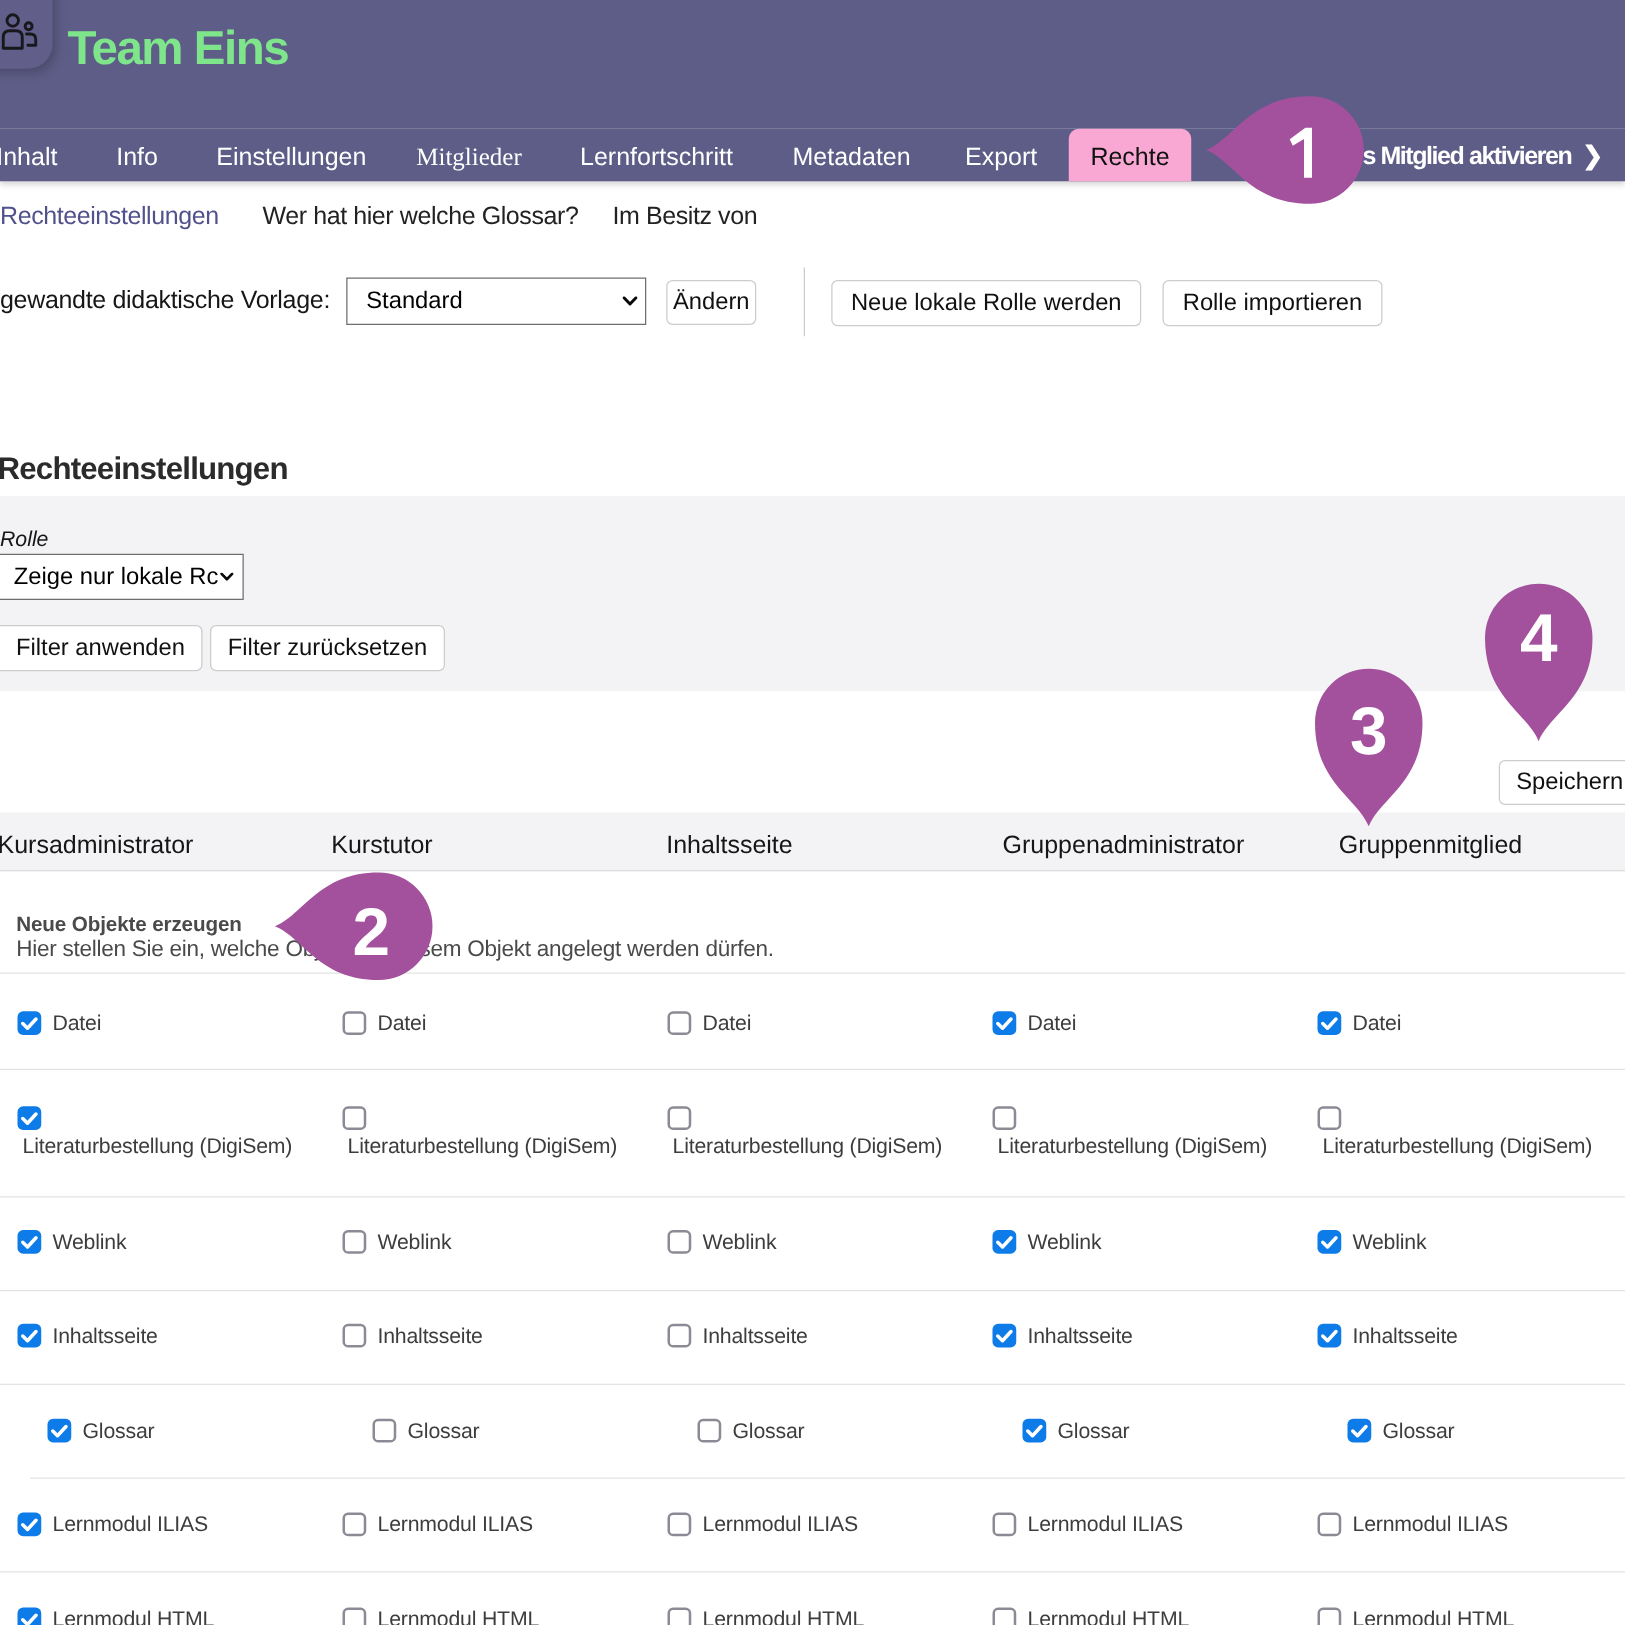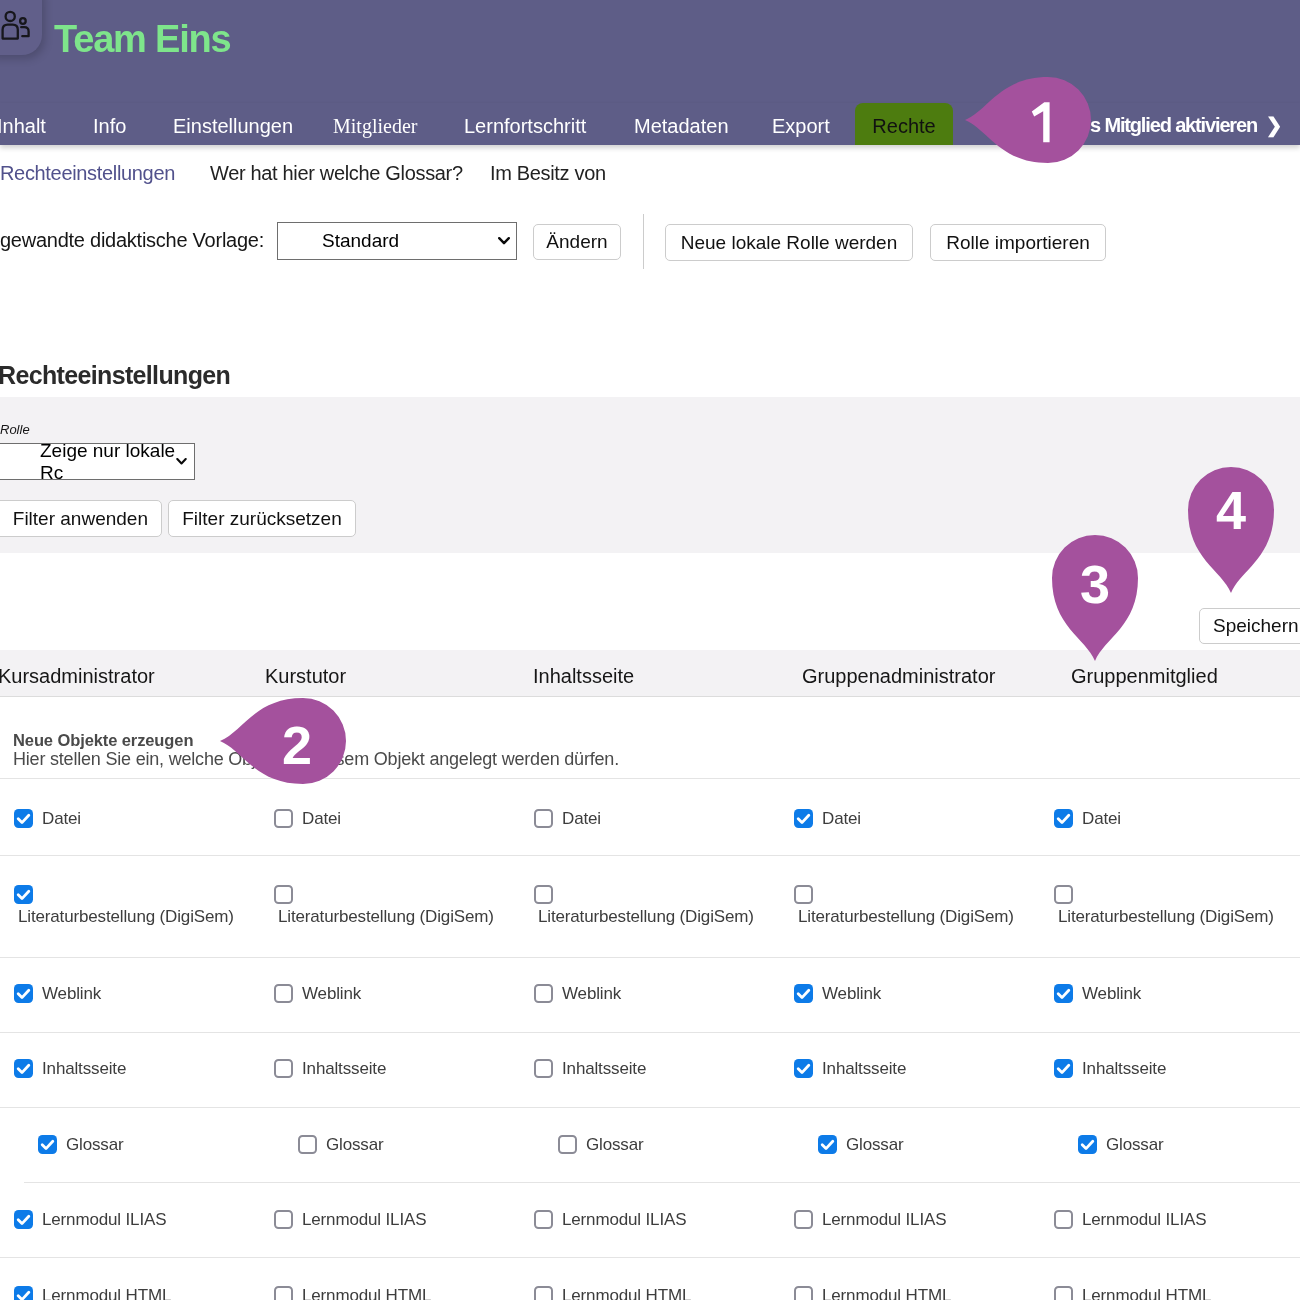--- a/index.html
+++ b/index.html
@@ -8,38 +8,38 @@
   .abs { position:absolute; }
 
   
   .hdr { left:0; top:0; width:1300px; height:103px; background:#5e5d87; }
   .logo-tile { left:-26px; top:-22px; width:68px; height:77px; background:#615f8a; border-radius:20px; box-shadow:3px 4px 8px rgba(0,0,0,0.18); }
   .title { left:54px; top:18px; font-size:38px; font-weight:700; color:#7ee58b; letter-spacing:-1.2px; }
 
   
   .nav { left:0; top:103px; width:1300px; height:42px; background:#5e5d87; box-shadow:0 3px 5px rgba(0,0,0,0.18); }
   .tab { position:absolute; top:103px; height:42px; line-height:46px; color:#fff; font-size:20px; font-weight:500; }
-  .tab-active { position:absolute; left:855px; top:103px; width:98px; height:42px; background:#4d7c0f; border-radius:8px 8px 0 0; text-align:center; line-height:46px; color:#111; font-size:20px; font-weight:500; }
+  .tab-active { position:absolute; left:855px; top:103px; width:98px; height:42px; background:#f9a8d4; border-radius:8px 8px 0 0; text-align:center; line-height:46px; color:#111; font-size:20px; font-weight:500; }
   .nav-right { position:absolute; top:103px; white-space:nowrap; height:42px; line-height:45px; color:#fff; font-size:20px; font-weight:700; letter-spacing:-1.15px; left:1090px; }
 
   
   .subtab { top:148px; height:50px; font-size:20px; line-height:50px; color:#222; letter-spacing:-0.33px; }
   .subtab.active { color:#51518c; }
 
   
   .tb-label { top:229px; font-size:20px; color:#161616; letter-spacing:-0.25px; }
-  .sel { border:1.5px solid #6e6e6e; background:#fff; display:flex; align-items:center;padding-left:29px; }
+  .sel { border:1.5px solid #6e6e6e; background:#fff; display:flex; align-items:center; }
   .btn { border:1px solid #ccc; border-radius:5px; background:#fff; color:#111; font-size:19px; display:flex; align-items:center; justify-content:center; }
   .vsep { width:1px; background:#ccc; }
 
   h1.main { left:-2px; top:361px; font-size:25px; font-weight:700; color:#2b2b2b; position:absolute; letter-spacing:-0.65px; }
 
   
   .fpanel { left:0; top:397px; width:1300px; height:156px; background:#f3f2f4; }
-  .rolle { left:0px; top:422px; font-size:13px; font-style:italic; color:#161616; }
+  .rolle { left:0px; top:422px; font-size:17px; font-style:italic; color:#161616; }
 
   
   .thead { left:0; top:650px; width:1300px; height:47px; background:#f3f2f4; border-bottom:1px solid #dcdcdc; }
   .th { position:absolute; height:47px; line-height:47px; font-size:20px; color:#161616; }
 
   .sect-border { border-bottom:1px solid #e4e4e4; }
 
   .cbrow { position:absolute; left:0; width:1300px; }
   .cb { position:absolute; width:19px; height:19px; border-radius:4.5px; }
   .cb.on { background:#0d7be8; }
@@ -78,21 +78,21 @@
 <div class="abs subtab" style="left:210px;">Wer hat hier welche Glossar?</div>
 <div class="abs subtab" style="left:490px;">Im Besitz von</div>
 
 <div class="abs tb-label" style="left:-24px;">Angewandte didaktische Vorlage:</div>
 <div class="abs sel" style="left:277px; top:222px; width:240px; height:38px;">
   <span style="font-size:19px; margin-left:15px;">Standard</span>
   <svg style="position:absolute; right:6px;" width="12" height="8" viewBox="0 0 12 8">
       <path d="M1.2 1.2 L6 6.2 L10.8 1.2" fill="none" stroke="#0a0a0a" stroke-width="2.4" stroke-linecap="round" stroke-linejoin="round"></path>
     </svg>
 </div>
-<div class="abs btn" style="left:533px; top:224px; width:88px; height:36px;">Ändern</div>
+<div class="abs btn" style="left:533px; top:224px; width:72px; height:36px;">Ändern</div>
 <div class="abs vsep" style="left:643px; top:214px; height:55px;"></div>
 <div class="abs btn" style="left:665px; top:224px; width:248px; height:37px;">Neue lokale Rolle werden</div>
 <div class="abs btn" style="left:930px; top:224px; width:176px; height:37px;">Rolle importieren</div>
 
 <h1 class="main">Rechteeinstellungen</h1>
 
 <div class="abs fpanel"></div>
 <div class="abs rolle">Rolle</div>
 <div class="abs sel" style="left:-10px; top:443px; width:205px; height:37px;">
   <span style="font-size:19px; margin-left:20px;">Zeige nur lokale Rc</span>

